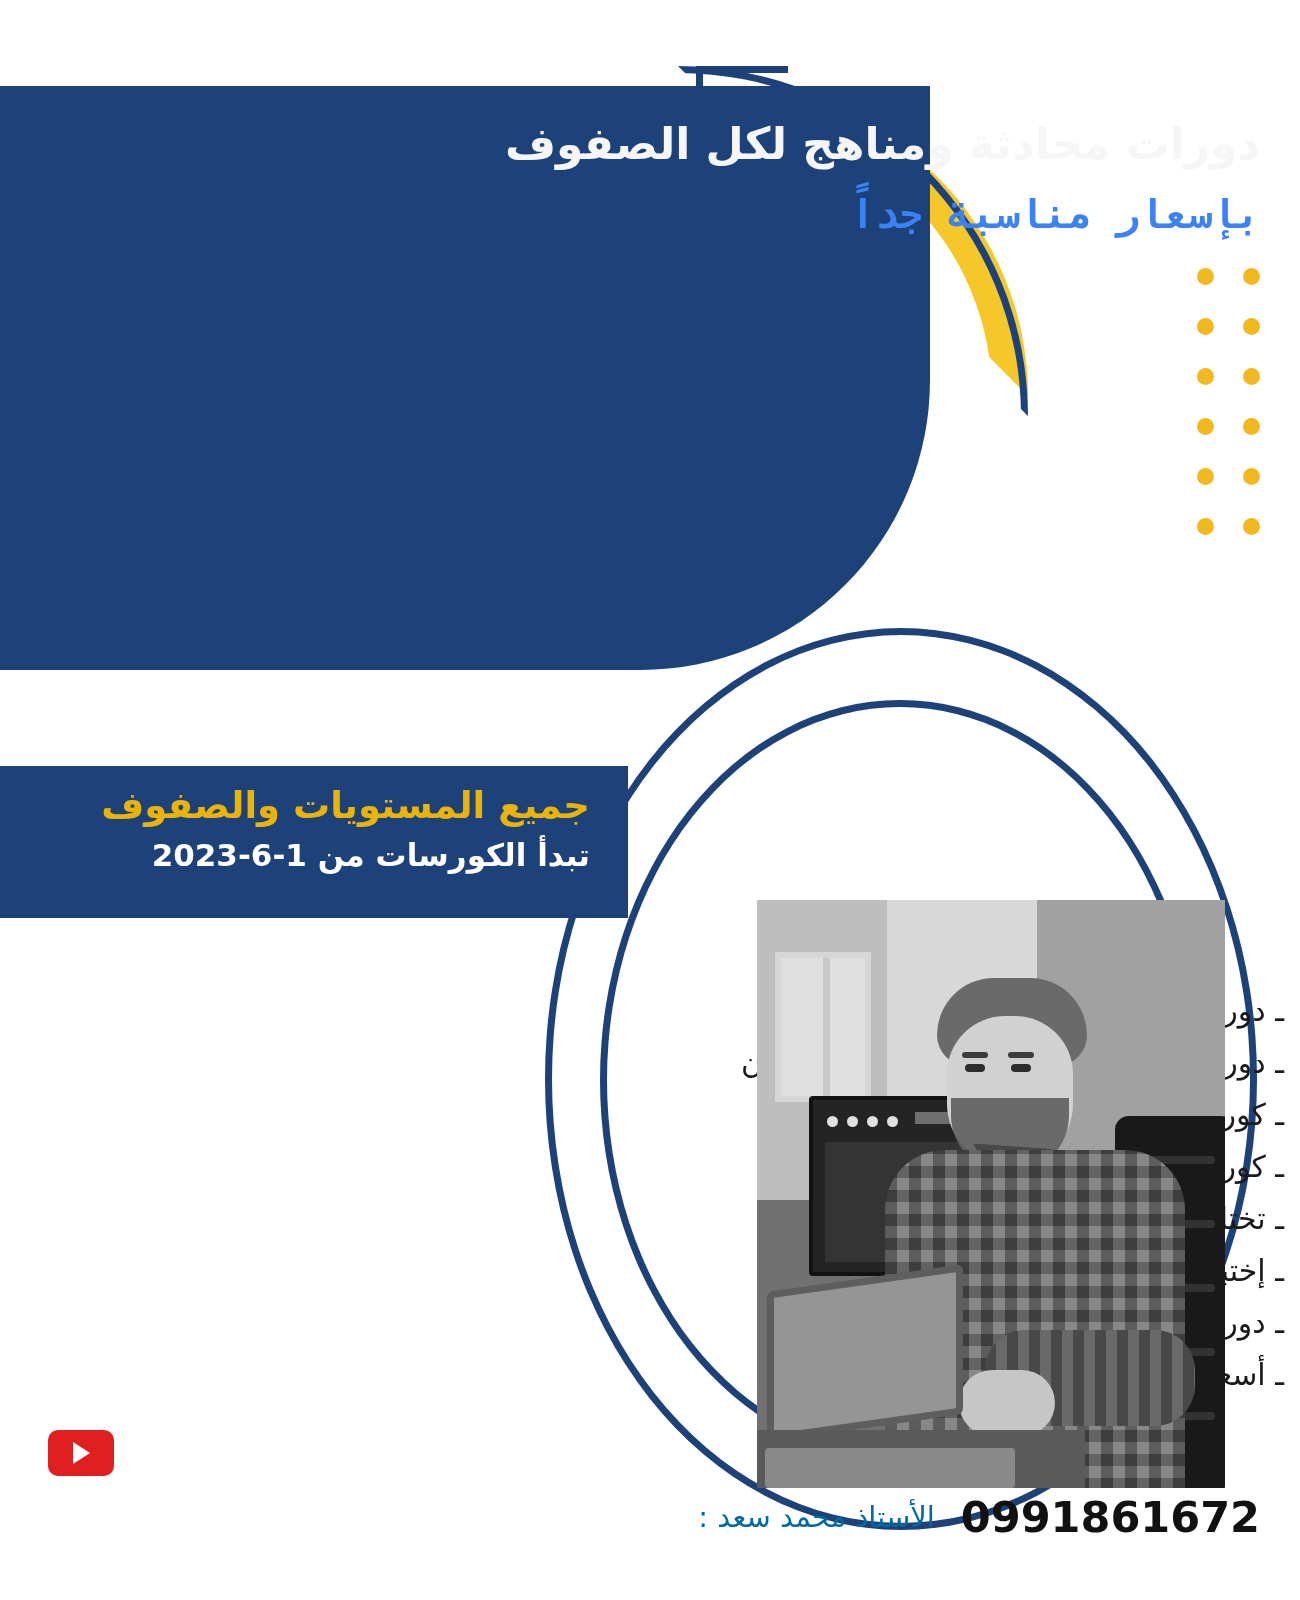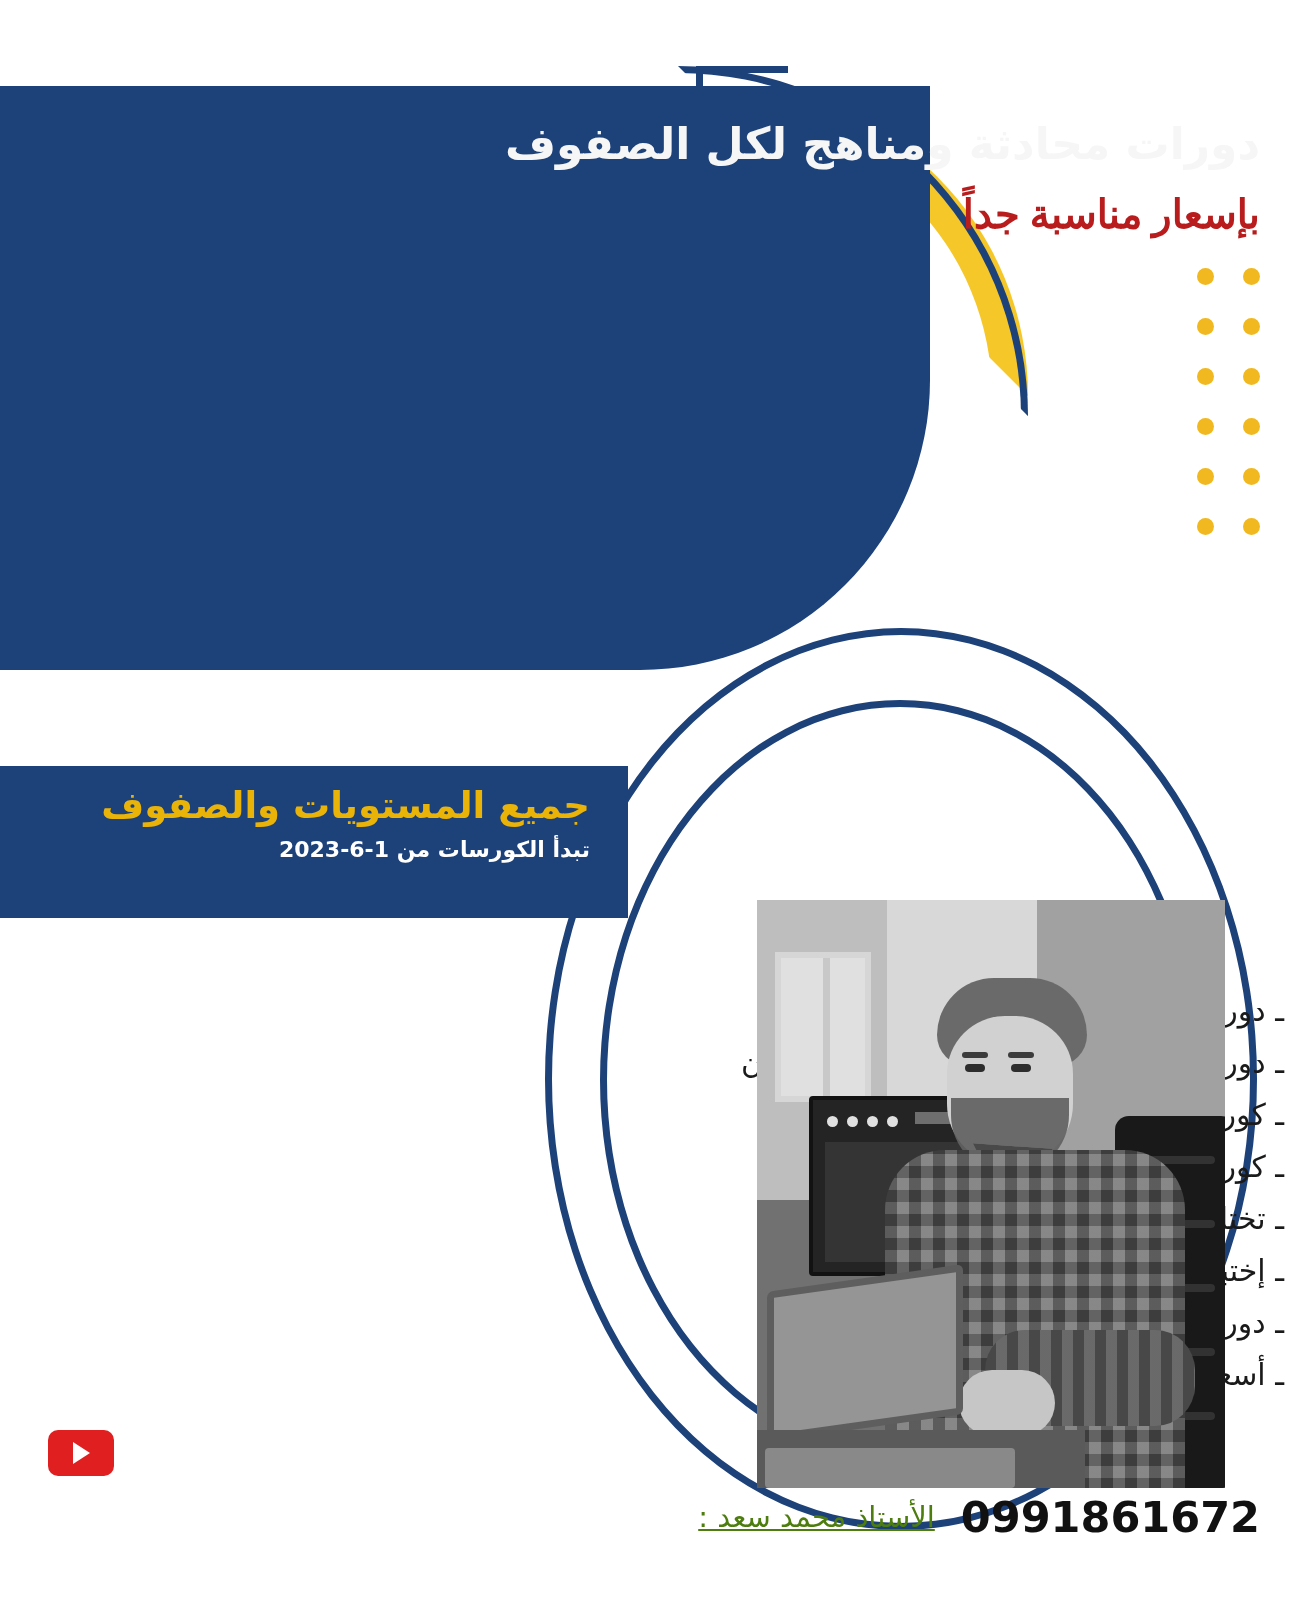--- a/index.html
+++ b/index.html
@@ -127,24 +127,24 @@
   }
   .h-title2 {
     font-family: "DejaVu Sans", sans-serif;
     font-weight: bold;
     font-size: 76px;
     color: #f6c729;
     margin-top: 24px;
     text-shadow: 2px 2px 2px rgba(0,0,0,0.25);
   }
   .h-sub2 {
-    font-family: Liberation Serif, serif;
+    font-family: Liberation Mono, monospace;
     font-weight: bold;
     font-size: 40px;
-    color: #b91c1c;
+    color: #3b82f6;
     margin-top: 22px;
   }
 
   
   .circle-outer {
     position: absolute;
     left: 545px;
     top: 628px;
     width: 712px;
     height: 902px;
@@ -177,21 +177,21 @@
   }
   .info-band .line1 {
     font-family: "DejaVu Sans", sans-serif;
     font-weight: bold;
     font-size: 37px;
     color: #eab308;
   }
   .info-band .line2 {
     font-family: "DejaVu Sans", sans-serif;
     font-weight: bold;
-    font-size: 22px;
+    font-size: 31px;
     color: #ffffff;
     margin-top: 10px;
     direction: rtl;
   }
 
   
   .bullets {
     position: absolute;
     right: 16px;
     top: 985px;
@@ -331,23 +331,22 @@
     display: flex;
     align-items: center;
     justify-content: flex-start;
     gap: 26px;
     z-index: 7;
     direction: rtl;
   }
   .footer-name {
     font-family: "DejaVu Sans", sans-serif;
     font-size: 29px;
-    color: #4d7c0f;
+    color: #0369a1;
     white-space: nowrap;
-    text-decoration: underline;
   }
   .footer-phone {
     font-family: "DejaVu Sans", sans-serif;
     font-weight: bold;
     font-size: 43px;
     color: #111111;
     direction: ltr;
   }
 </style>
 </head>

